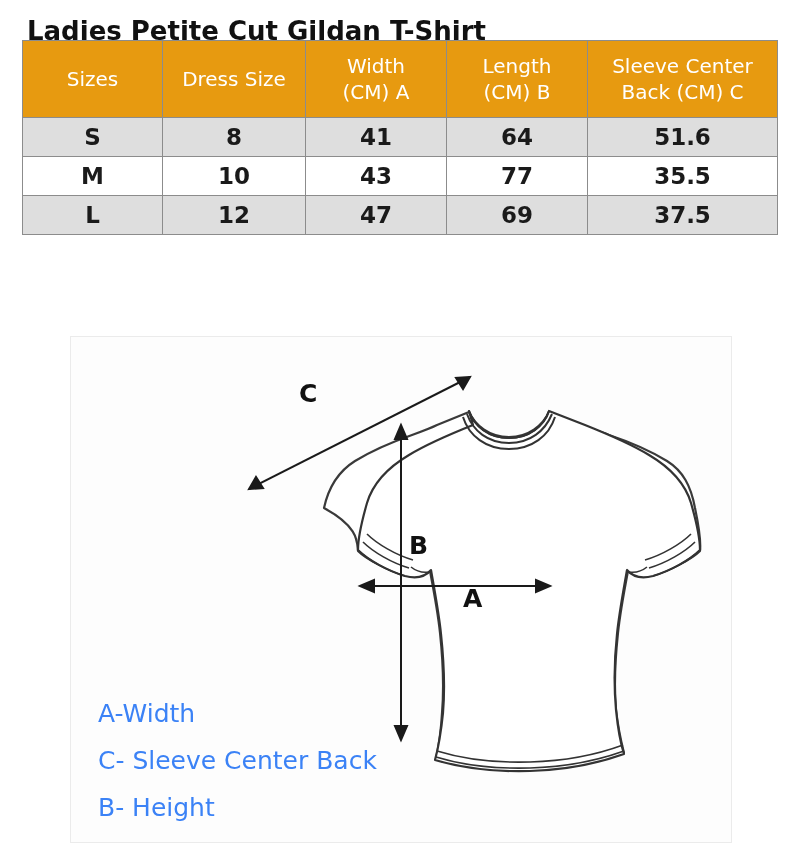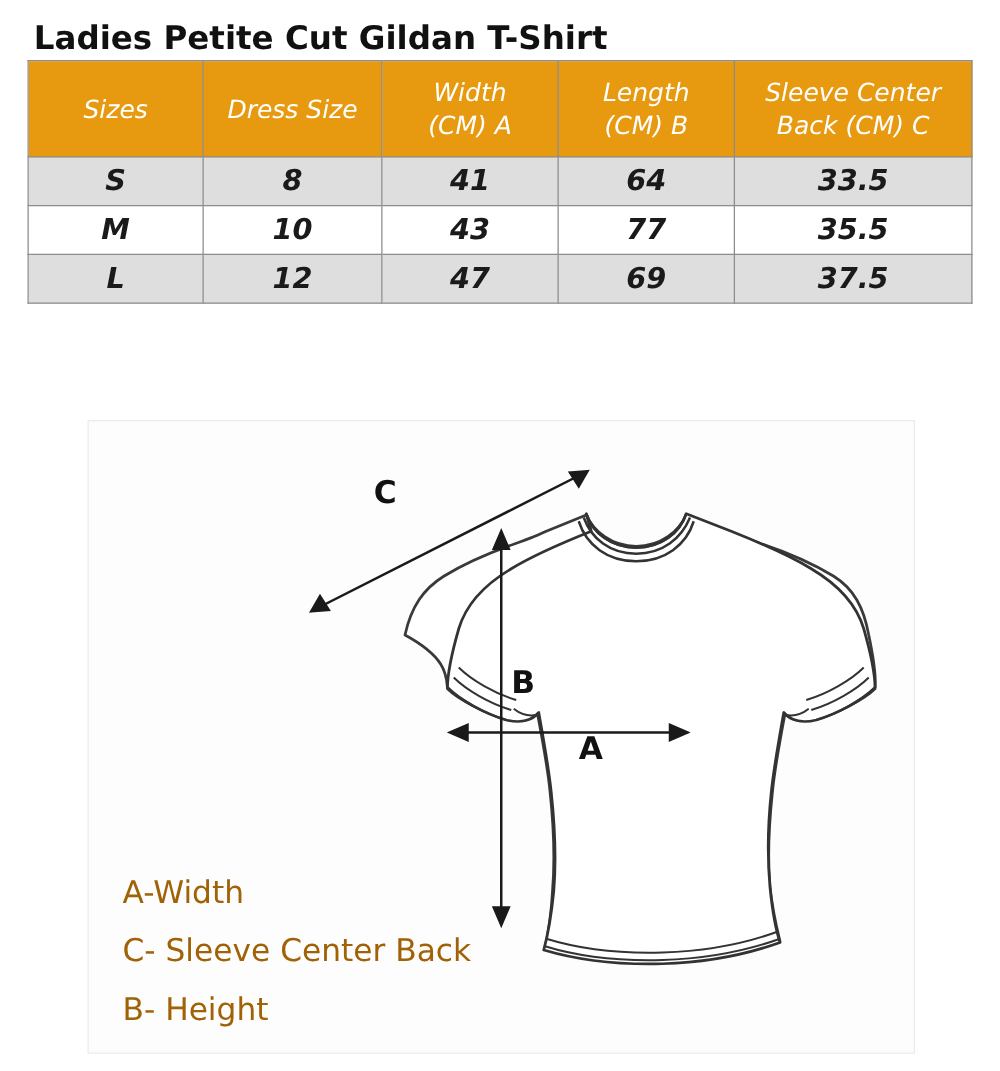--- a/index.html
+++ b/index.html
@@ -27,25 +27,24 @@
     font-size: 26px;
     font-weight: bold;
     letter-spacing: 0px;
     color: #111111;
     white-space: nowrap;
   }
   
   .size-table {
     position: absolute;
     left: 22px;
-    top: 48px;
+    top: 40px;
     width: 755px;
     border-collapse: collapse;
     table-layout: fixed;
-    font-style: italic;
   }
   .size-table th,
   .size-table td {
     border: 1px solid #8c8c8c;
     text-align: center;
     vertical-align: middle;
   }
   .size-table thead th {
     background: #E79A10;
     color: #ffffff;
@@ -86,21 +85,21 @@
   }
   .diagram-wrap svg {
     display: block;
   }
   .legend {
     position: absolute;
     left: 98px;
     top: 690px;
     font-size: 25px;
     line-height: 47px;
-    color: #a16207;
+    color: #3b82f6;
     font-family: "DejaVu Sans", sans-serif;
   }
   .legend div { white-space: nowrap; }
 </style>
 </head>
 <body>
 
 <div class="page">
 
   <div class="title">Ladies Petite Cut Gildan T-Shirt</div>
@@ -134,21 +133,21 @@
           <span class="hdr-line">Back (CM) C</span>
         </th>
       </tr>
     </thead>
     <tbody>
       <tr class="alt">
         <td>S</td>
         <td>8</td>
         <td>41</td>
         <td>64</td>
-        <td>33.5</td>
+        <td>51.6</td>
       </tr>
       <tr>
         <td>M</td>
         <td>10</td>
         <td>43</td>
         <td>77</td>
         <td>35.5</td>
       </tr>
       <tr class="alt">
         <td>L</td>

